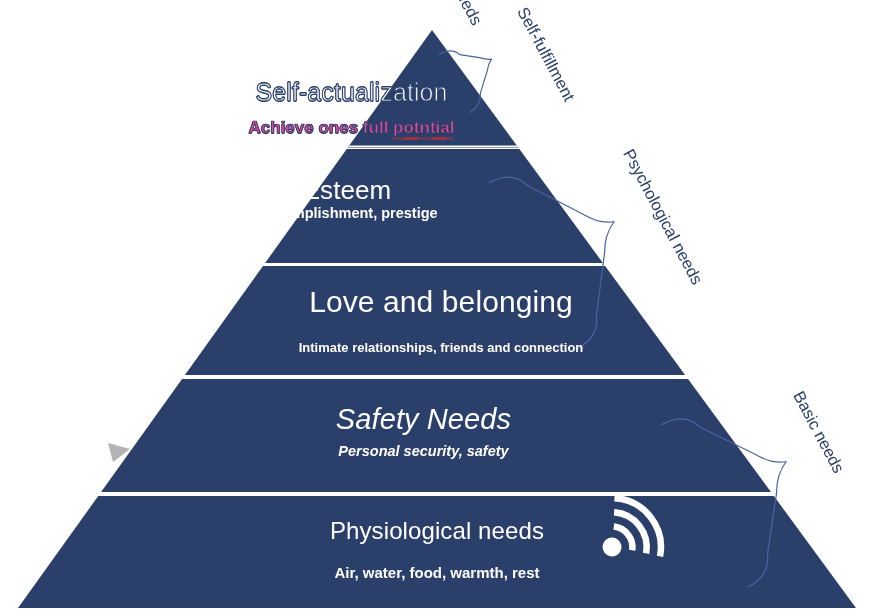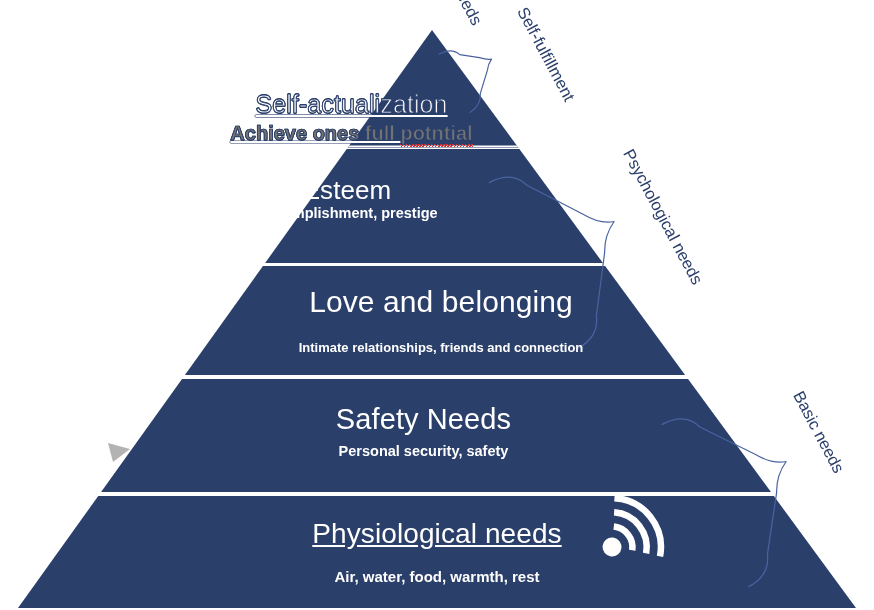--- a/index.html
+++ b/index.html
@@ -39,33 +39,33 @@
     font-weight: 400;
     letter-spacing: 0.1px;
     white-space: nowrap;
   }
   .tier-sub {
     font-weight: 600;
     white-space: nowrap;
   }
 
   
-  #tier-self { left: 0; top: 90px; width: 703px; text-decoration: underline; }
+  #tier-self { left: 0; top: 78px; width: 703px; }
   #tier-self .tier-title {
     font-size: 25px;
     color: #ffffff;
     -webkit-text-stroke: 0.9px #2b3f6b;
     text-shadow:
       0.6px 0 0 #2b3f6b, -0.6px 0 0 #2b3f6b,
       0 0.6px 0 #2b3f6b, 0 -0.6px 0 #2b3f6b;
   }
   #tier-self .tier-sub {
-    margin-top: 4px;
-    font-size: 20px;
-    color: #737373;
+    margin-top: 12px;
+    font-size: 17px;
+    color: #ec4899;
     -webkit-text-stroke: 0.75px #2b3f6b;
     text-shadow:
       0.5px 0 0 #2b3f6b, -0.5px 0 0 #2b3f6b,
       0 0.5px 0 #2b3f6b, 0 -0.5px 0 #2b3f6b;
   }
   .spell-error {
     position: relative;
     display: inline-block;
   }
   .spell-error::after {
@@ -85,27 +85,27 @@
   #tier-esteem { left: 0; top: 176px; width: 694px; }
   #tier-esteem .tier-title { font-size: 26px; }
   #tier-esteem .tier-sub { margin-top: 0; font-size: 14.5px; }
 
   
   #tier-love { left: 4px; top: 285px; width: 874px; }
   #tier-love .tier-title { font-size: 30px; }
   #tier-love .tier-sub { margin-top: 22px; font-size: 13px; }
 
   
-  #tier-safety { left: 0; top: 403px; width: 847px; }
+  #tier-safety { left: 0; top: 403px; width: 847px; font-style: italic; }
   #tier-safety .tier-title { font-size: 29px; }
   #tier-safety .tier-sub { margin-top: 8px; font-size: 14.5px; }
 
   
   #tier-physio { left: 0; top: 518px; width: 874px; }
-  #tier-physio .tier-title { font-size: 28px; text-decoration: underline; }
+  #tier-physio .tier-title { font-size: 24px; }
   #tier-physio .tier-sub { margin-top: 20px; font-size: 15px; }
 
   
   .bracket-label {
     position: absolute;
     color: #2b3f6b;
     font-size: 16.5px;
     font-weight: 400;
     white-space: nowrap;
     transform-origin: 0 0;

